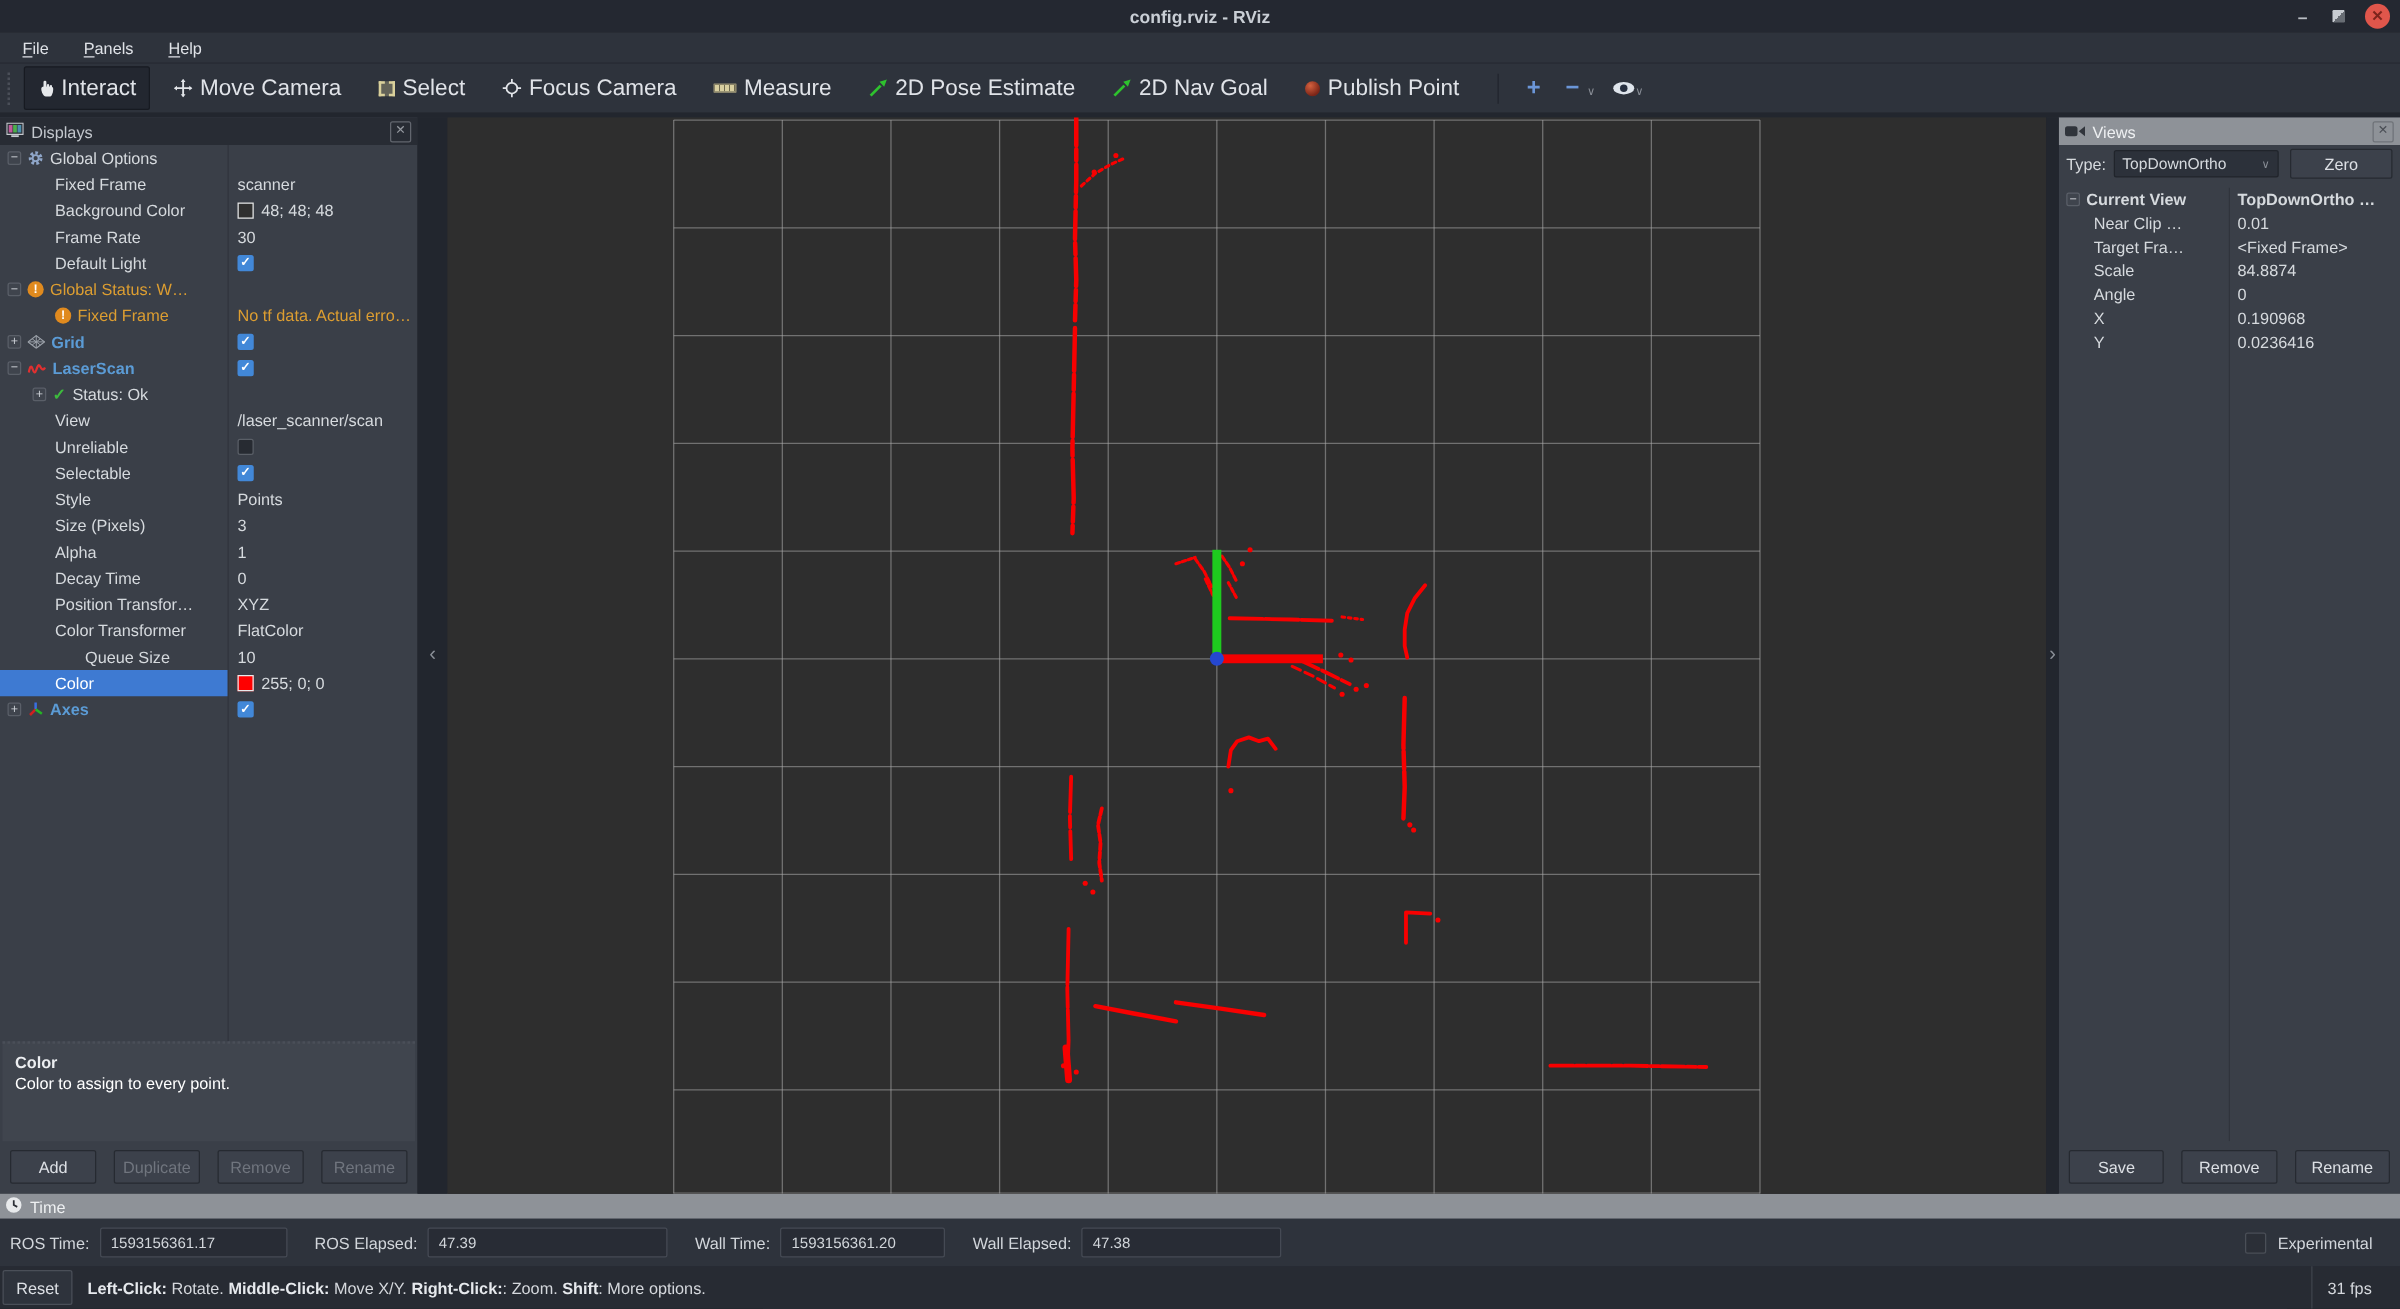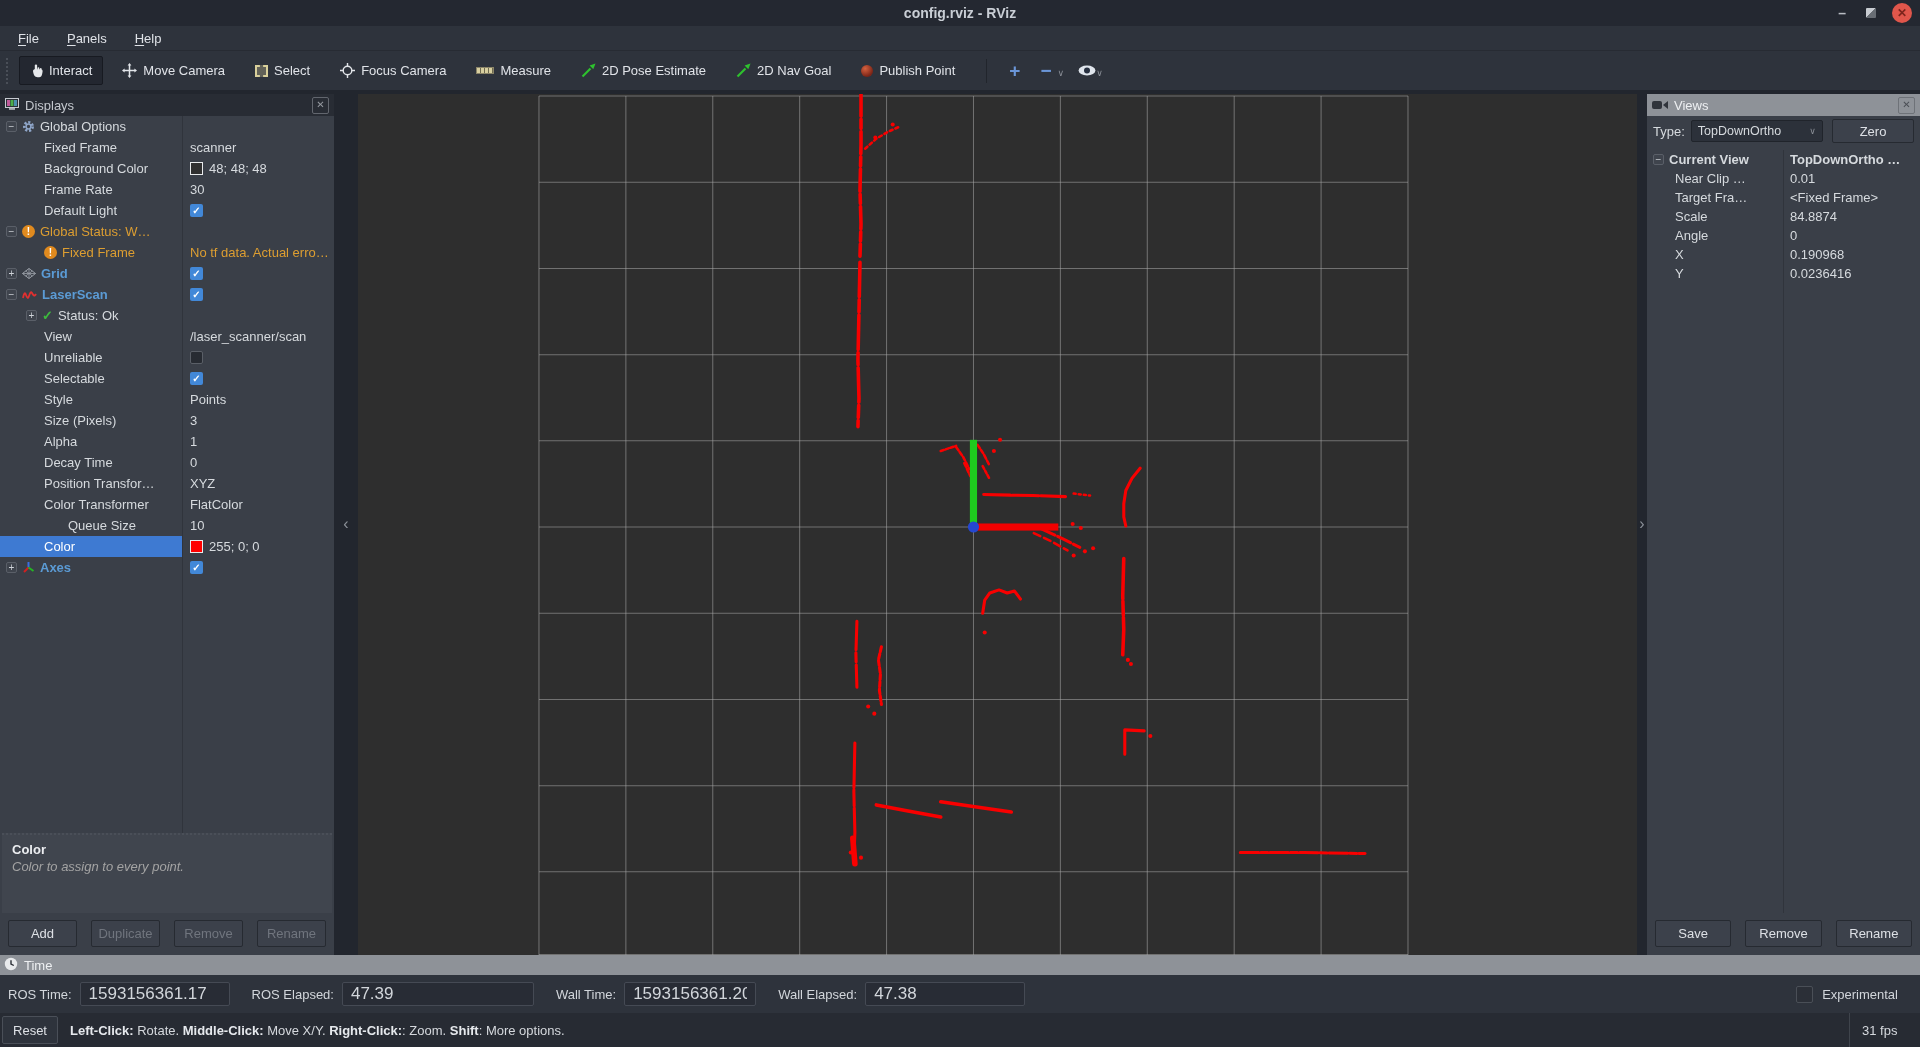--- a/index.html
+++ b/index.html
@@ -17,21 +17,21 @@
           display:flex;align-items:center;justify-content:center;line-height:1;}
 
   
   .menubar{height:24px;background:#2e333c;display:flex;align-items:center;gap:8px;padding-left:8px;flex:0 0 auto;}
   .menu-item{font-size:13px;color:#dfe2e7;padding:2px 10px;}
   .menu-item u{text-underline-offset:2px;}
 
   
   .toolbar{height:40px;background:#2e333c;border-top:1px solid #272b33;display:flex;align-items:center;padding:0 4px;flex:0 0 auto;box-sizing:border-box;}
   .tb-handle{width:5px;height:26px;border-left:2px dotted #4a4f58;margin:0 6px 0 2px;}
-  .tool{display:flex;align-items:center;gap:6px;padding:6px 10px;font-size:13px;color:#e0e3e8;border:1px solid transparent;border-radius:2px;margin-right:8px;white-space:nowrap;}
+  .tool{display:flex;align-items:center;gap:6px;padding:6px 10px;font-size:18px;color:#e0e3e8;border:1px solid transparent;border-radius:2px;margin-right:8px;white-space:nowrap;}
   .tool.active{background:#232730;border:1px solid #171a21;}
   .tb-sep{width:1px;height:24px;background:#21252c;margin:0 12px;}
   .tb-zoom{font-size:19px;font-weight:bold;color:#6b96d8;padding:0 10px;line-height:1;}
   .tb-chev{font-size:9px;color:#8a8f97;margin:4px 6px 0 -4px;}
   .sel-ic{width:13px;height:12px;border:2px dashed #d9d09b;background:rgba(217,208,155,.30);display:inline-block;box-sizing:border-box;}
   .meas-ic{width:18px;height:7px;display:inline-block;background:#d8cfa0;
            background-image:repeating-linear-gradient(90deg,transparent 0 3px,#6f6a50 3px 4px);border:1px solid #8a8468;box-sizing:border-box;}
   .pt-ic{width:12px;height:12px;border-radius:50%;display:inline-block;background:radial-gradient(circle at 35% 30%,#d4613f,#7c2517 70%);}
 
   .gapstrip{height:4px;background:#22262e;flex:0 0 auto;}
@@ -61,21 +61,21 @@
        font-size:10px;line-height:9px;text-align:center;box-sizing:border-box;}
   .cb{width:13px;height:13px;border-radius:2px;flex:0 0 auto;box-sizing:border-box;}
   .cb.on{background:#4288d8;color:#fff;font-size:10px;line-height:13px;text-align:center;font-weight:bold;}
   .cb.off{background:#272b32;border:1px solid #5a5f67;}
   .swatch{width:13px;height:13px;border:1px solid #e8eaec;box-sizing:border-box;flex:0 0 auto;}
   .warn-ic{width:13px;height:13px;border-radius:50%;background:#e08a1e;color:#fff;font-size:10px;font-weight:bold;text-align:center;line-height:13px;flex:0 0 auto;}
   .ok-ic{color:#3dbb3d;font-weight:bold;font-size:13px;flex:0 0 auto;}
 
   .desc-box{flex:0 0 auto;height:64px;margin:0 2px;border-top:2px dotted #4a4f58;background:#40454e;padding:7px 10px;font-size:13px;overflow:hidden;}
   .desc-title{font-weight:bold;color:#eceef1;}
-  .desc-body{color:#a3a3a3;margin-top:2px;font-style:italic;}
+  .desc-body{color:#ffffff;margin-top:2px;}
   .btn-row{flex:0 0 auto;display:flex;gap:14px;padding:7px 8px 8px;}
   .rv-btn{flex:1;height:27px;background:#3c414b;border:1px solid #262a31;border-radius:2px;color:#dde0e5;font-size:13px;font-family:inherit;
           display:flex;align-items:center;justify-content:center;}
   .rv-btn.disabled{color:#70757e;}
 
   .splitter{position:relative;background:#22262e;flex:0 0 auto;}
   .splitter.l{width:24px;}
   .splitter.r{width:10px;}
   .collapse{position:absolute;top:50%;left:50%;transform:translate(-50%,-55%);color:#8b9098;font-size:16px;line-height:1;}
 
@@ -90,21 +90,21 @@
   .zero-btn{margin-left:auto;width:82px;height:24px;flex:0 0 auto;}
   .v-tree{flex:1 1 auto;position:relative;overflow:hidden;font-size:13px;margin-top:4px;}
   .v-row{height:19px;display:flex;align-items:center;color:#d6dade;}
   .v-lab{width:136px;height:100%;display:flex;align-items:center;gap:5px;box-sizing:border-box;white-space:nowrap;overflow:hidden;flex:0 0 auto;}
   .v-val{flex:1;padding-left:7px;white-space:nowrap;overflow:hidden;}
 
   
   .time-hdr{height:20px;background:#8e9298;display:flex;align-items:center;gap:6px;padding:0 4px;font-size:13px;color:#eef0f2;flex:0 0 auto;}
   .time-row{height:38px;background:#2e333c;display:flex;align-items:center;padding:0 8px;gap:8px;font-size:13px;color:#d2d6db;flex:0 0 auto;}
   .t-field{display:flex;align-items:center;gap:8px;margin-right:14px;}
-  .t-input{height:24px;background:#282c35;border:1px solid #454a54;border-radius:2px;color:#d2d6db;padding:0 8px;font-size:17px;font-family:inherit;box-sizing:border-box;}
+  .t-input{height:24px;background:#282c35;border:1px solid #454a54;border-radius:2px;color:#d2d6db;padding:0 8px;font-size:12px;font-family:inherit;box-sizing:border-box;}
   .t-field:nth-of-type(1) .t-input{width:150px;}
   .t-field:nth-of-type(2) .t-input{width:192px;}
   .t-field:nth-of-type(3) .t-input{width:132px;}
   .t-field:nth-of-type(4) .t-input{width:160px;}
   .exp-wrap{margin-left:auto;display:flex;align-items:center;gap:9px;padding-right:14px;}
   .exp-cb{width:15px;height:15px;background:#2b2f37;border:1px solid #4a4f57;border-radius:2px;}
 
   
   .statusbar{flex:0 0 auto;height:34px;background:#272b33;display:flex;align-items:center;font-size:13px;color:#d5d8dd;}
   .reset-btn{height:28px;width:56px;margin:2px;background:#2e333c;border:1px solid #4a4f58;border-radius:2px;color:#dde0e5;font-size:13px;

